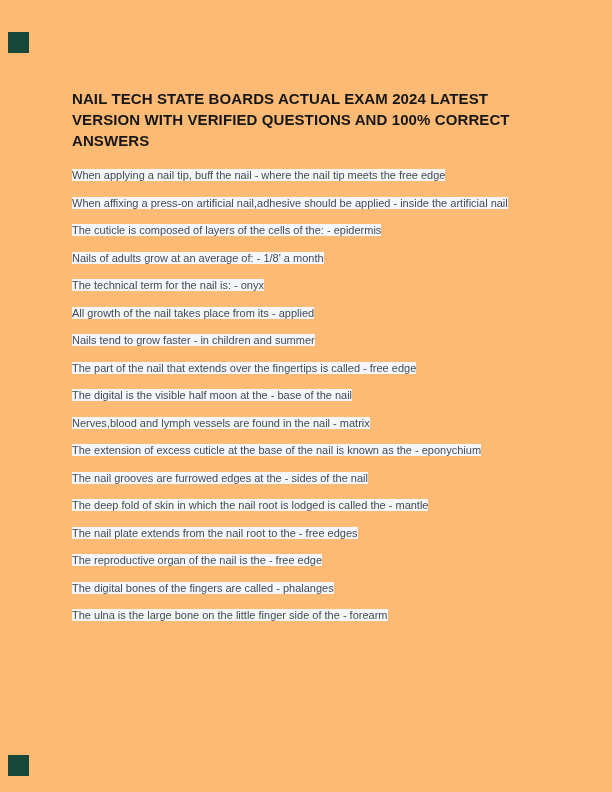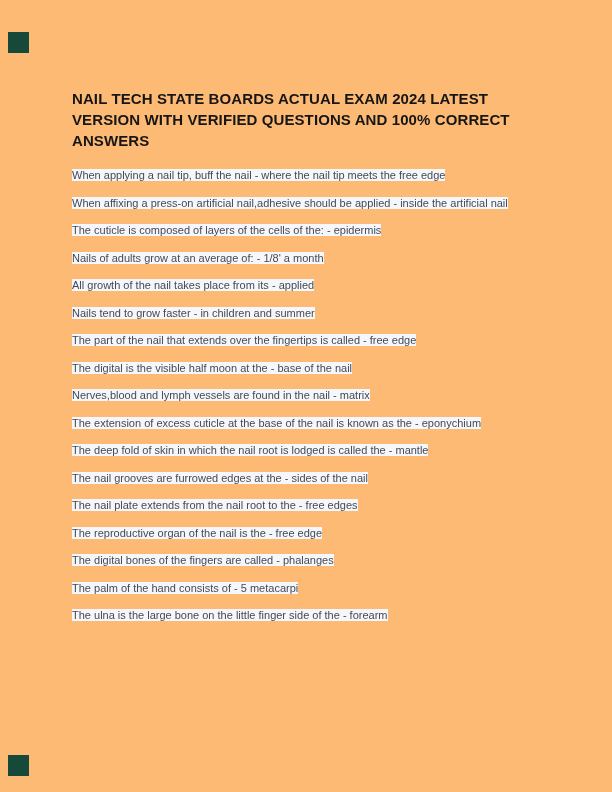--- a/index.html
+++ b/index.html
@@ -65,43 +65,43 @@
 
       <p><span>When applying a nail tip, buff the nail - where the nail tip meets the free edge</span></p>
 
       <p><span>When affixing a press-on artificial nail,adhesive should be applied - inside the artificial nail</span></p>
 
       <p><span>The cuticle is composed of layers of the cells of the: - epidermis</span></p>
 
       <p><span>Nails of adults grow at an average of: - 1/8' a month</span></p>
 
 
+      <p><span>The technical term for the nail is: - onyx</span></p>
 
       <p><span>All growth of the nail takes place from its - applied</span></p>
 
       <p><span>Nails tend to grow faster - in children and summer</span></p>
 
       <p><span>The part of the nail that extends over the fingertips is called - free edge</span></p>
 
       <p><span>The digital is the visible half moon at the - base of the nail</span></p>
 
       <p><span>Nerves,blood and lymph vessels are found in the nail - matrix</span></p>
 
       <p><span>The extension of excess cuticle at the base of the nail is known as the - eponychium</span></p>
 
+      <p><span>The nail grooves are furrowed edges at the - sides of the nail</span></p>
+
       <p><span>The deep fold of skin in which the nail root is lodged is called the - mantle</span></p>
-
-      <p><span>The nail grooves are furrowed edges at the - sides of the nail</span></p>
 
       <p><span>The nail plate extends from the nail root to the - free edges</span></p>
 
       <p><span>The reproductive organ of the nail is the - free edge</span></p>
 
       <p><span>The digital bones of the fingers are called - phalanges</span></p>
 
-      <p><span>The palm of the hand consists of - 5 metacarpi</span></p>
 
       <p><span>The ulna is the large bone on the little finger side of the - forearm</span></p>
     </div>
 
   <div class="corner-marker bottom"></div>
 
 </div>
 
 </body></html>

